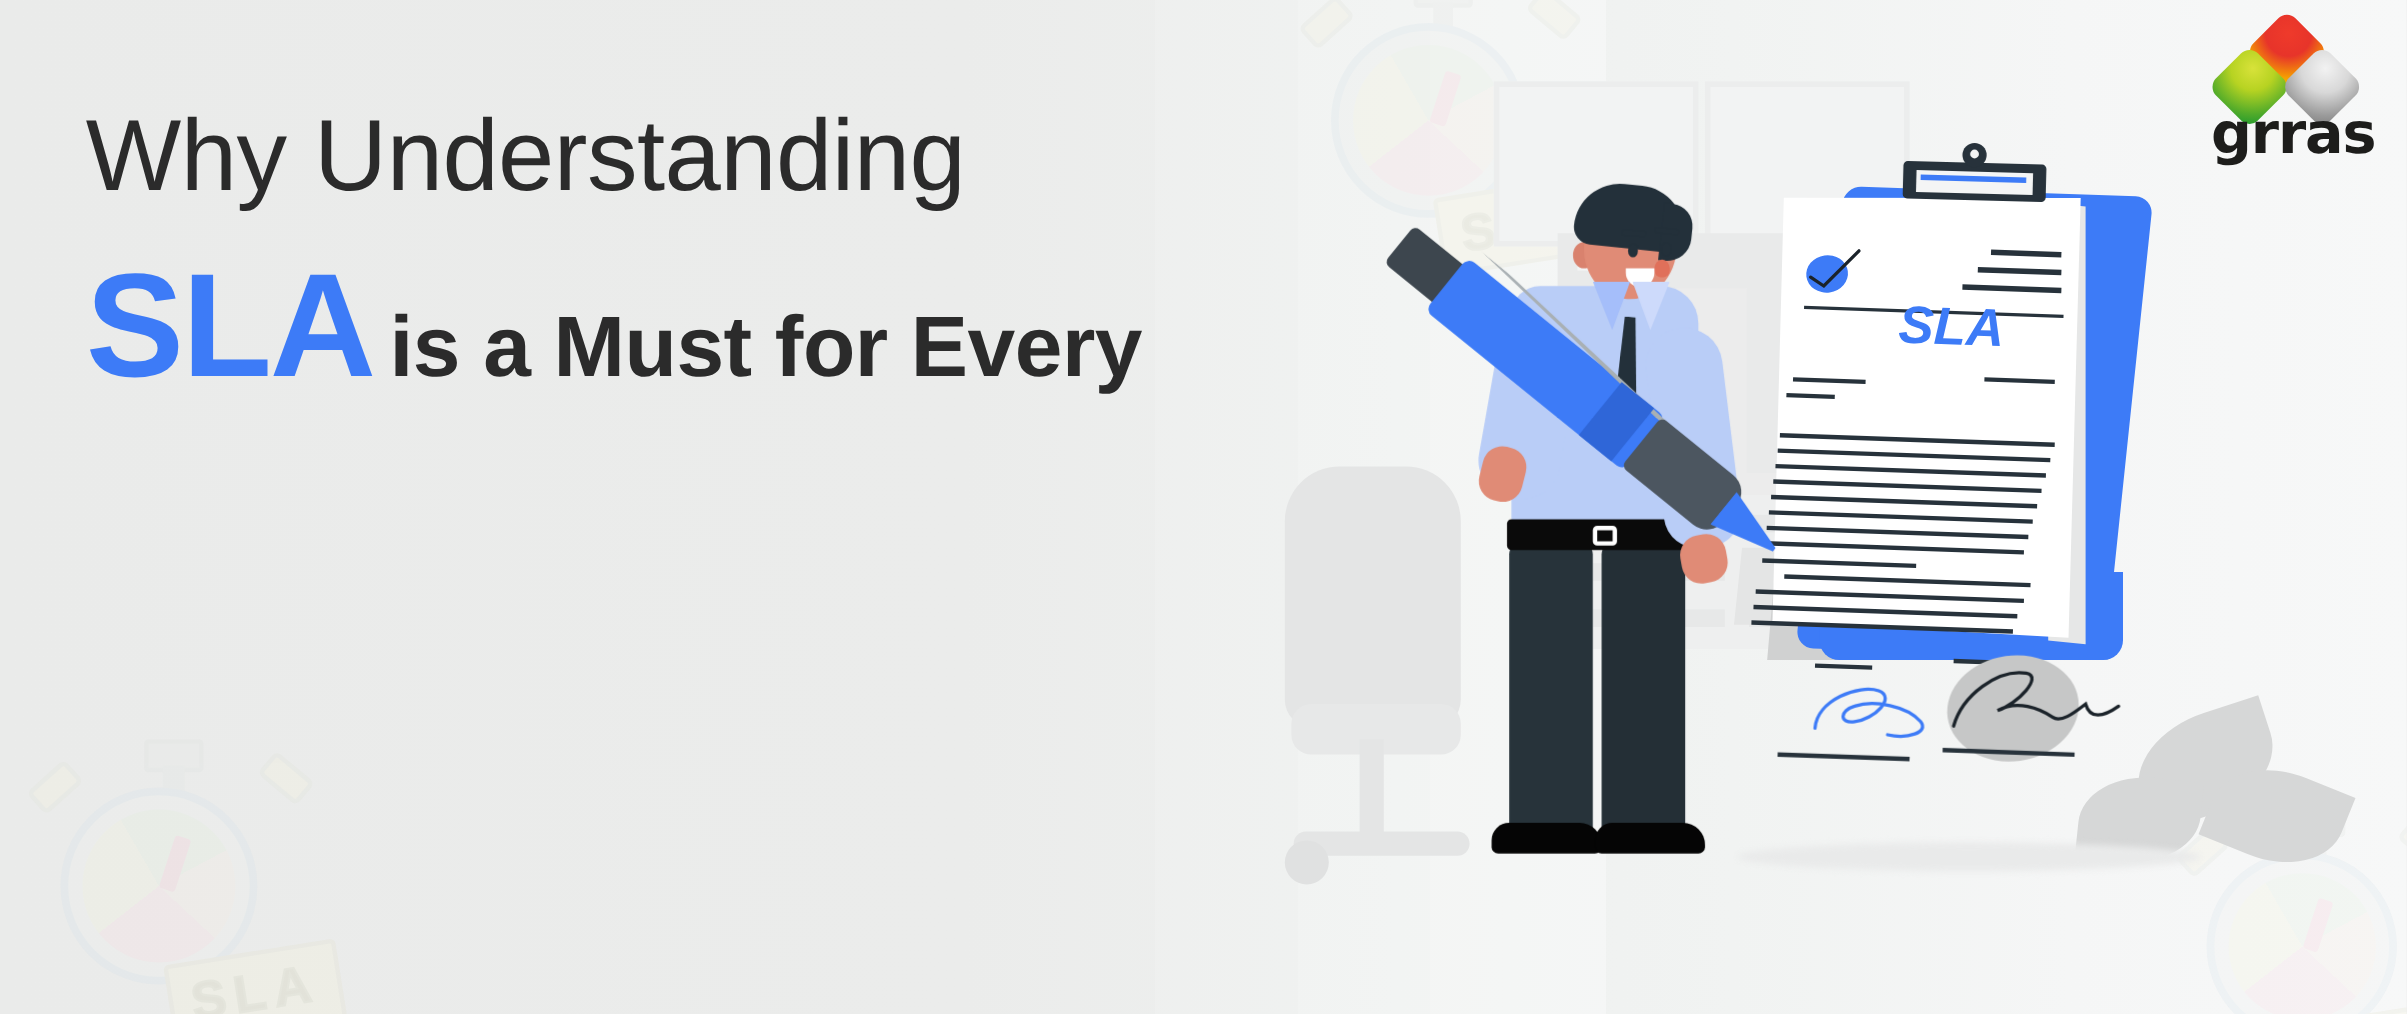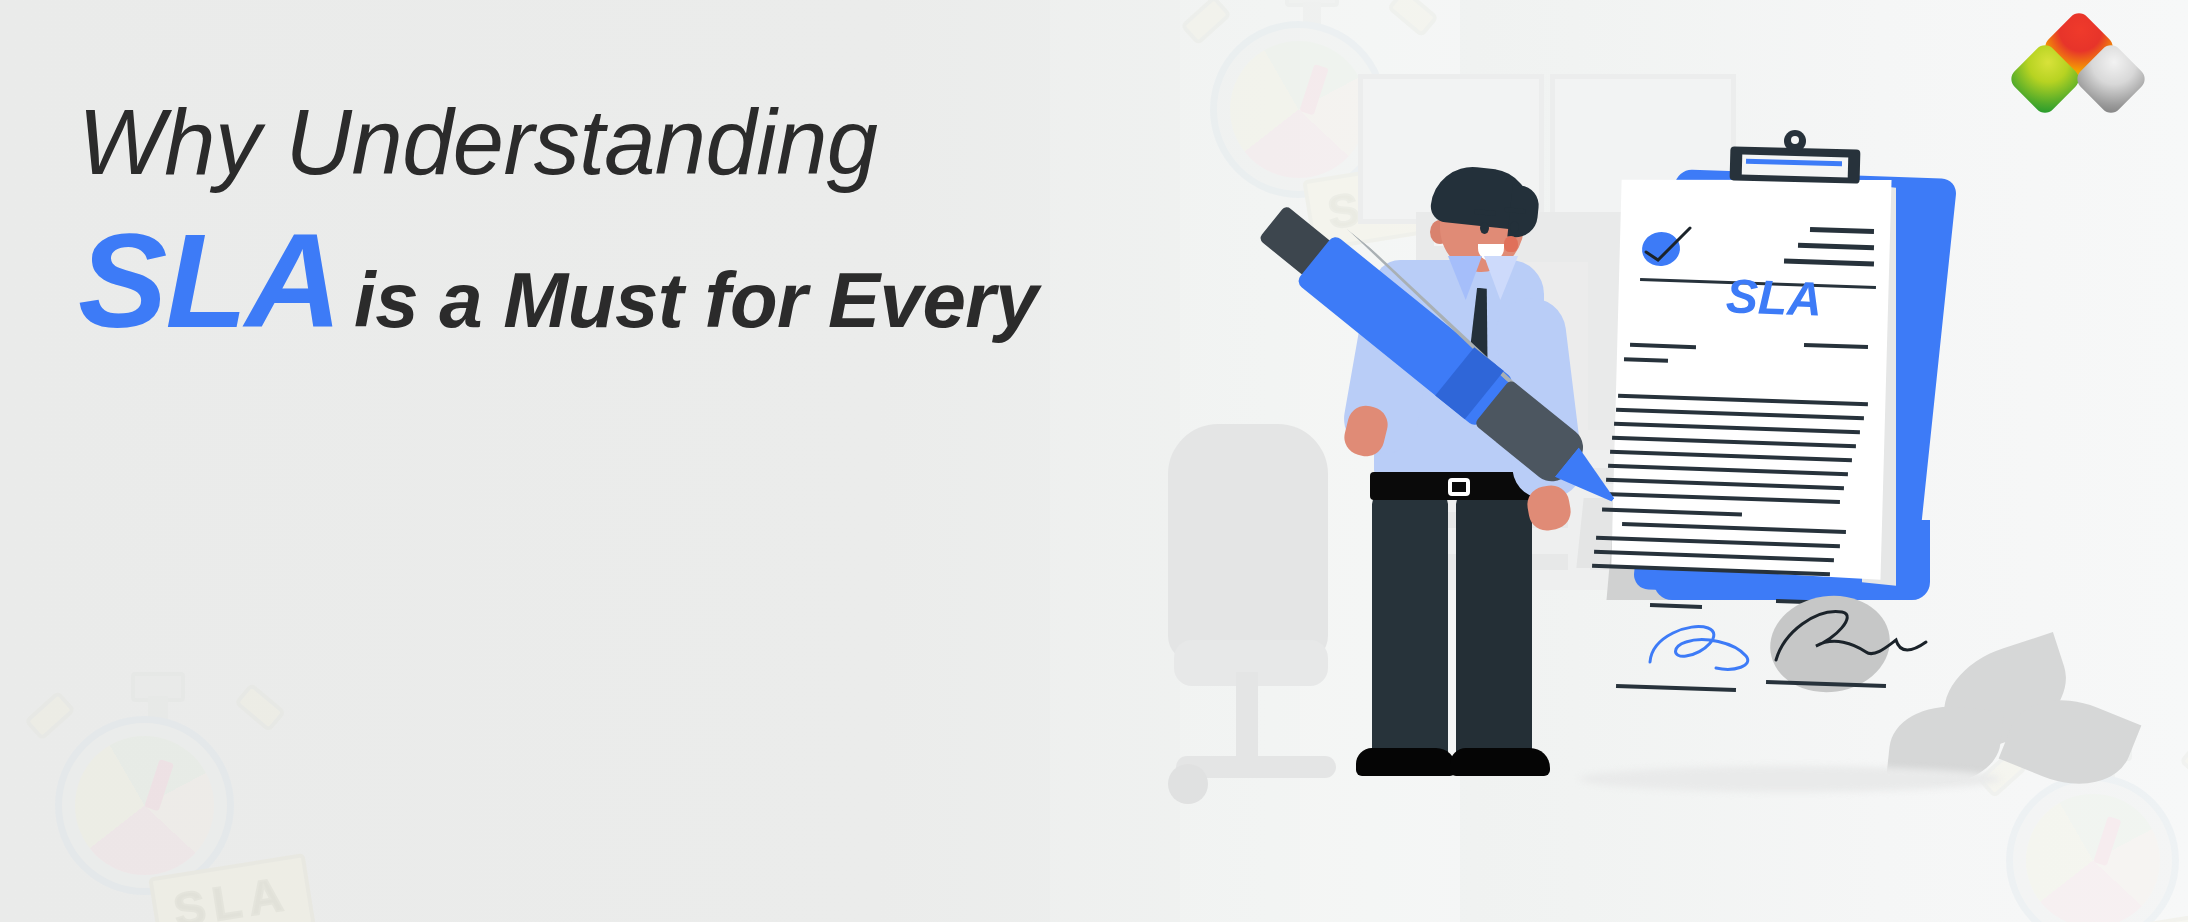--- a/index.html
+++ b/index.html
@@ -58,23 +58,23 @@
   }
   #wm-top{left:1178px;top:-22px;width:268px;height:268px;opacity:.26;}
   #wm-top .tag span{font-size:46px;}
   #wm-bl{left:22px;top:672px;width:272px;height:272px;opacity:.30;}
   #wm-bl .tag span{font-size:47px;}
   #wm-br{left:1975px;top:732px;width:262px;height:262px;opacity:.26;}
   #wm-br .tag span{font-size:45px;}
 
   
   .headline{position:absolute;left:78px;top:96px;width:1180px;}
-  .h-line{margin:0;line-height:1.0;white-space:nowrap;font-style:italic;}
+  .h-line{margin:0;line-height:1.0;white-space:nowrap;}
   .l1{font-size:92px;font-weight:500;color:#2b2b2b;letter-spacing:-.5px;}
-  .l2{margin-top:26px;}
+  .l2{margin-top:42px;}
   .sla-big{font-size:134px;font-weight:800;color:#3d7bf7;letter-spacing:-2px;}
   .l2-rest{font-size:78px;font-weight:700;color:#2b2b2b;letter-spacing:-.5px;margin-left:14px;}
   .l3{margin-top:20px;font-size:110px;font-weight:800;color:#3d7bf7;letter-spacing:-2px;}
 
   
   .logo{position:absolute;right:40px;top:18px;width:138px;height:132px;}
   .logo .dia{position:absolute;width:54px;height:54px;border-radius:11px;transform:rotate(45deg);}
   .logo .d-red{left:42px;top:2px;background:radial-gradient(circle at 30% 26%,#ef3a2b 0%,#e7342a 38%,#f5a000 74%,#ffc200 100%);}
   .logo .d-green{left:8px;top:34px;background:radial-gradient(circle at 32% 24%,#d8e23a 0%,#b7d322 36%,#4faa2a 76%,#17962f 100%);}
   .logo .d-grey{left:74px;top:34px;background:radial-gradient(circle at 32% 24%,#f2f2f2 0%,#d8d8d8 40%,#9a9a9a 78%,#7d7d7d 100%);}
@@ -227,20 +227,21 @@
 
   <div class="headline">
     <p class="h-line l1">Why Understanding</p>
     <p class="h-line l2"><span class="sla-big">SLA</span><span class="l2-rest">is a Must for Every</span></p>
   </div>
 
   <div class="logo">
     <div class="dia d-red"></div>
     <div class="dia d-green"></div>
     <div class="dia d-grey"></div>
+    <div class="wordmark">grras</div>
   </div>
 
   <div class="illo">
 
     <div class="ill-bg">
       <div class="ib win1"></div>
       <div class="ib win2"></div>
 
       <div class="city">
         <div class="city-w" style="left:18px;top:22px"></div>

